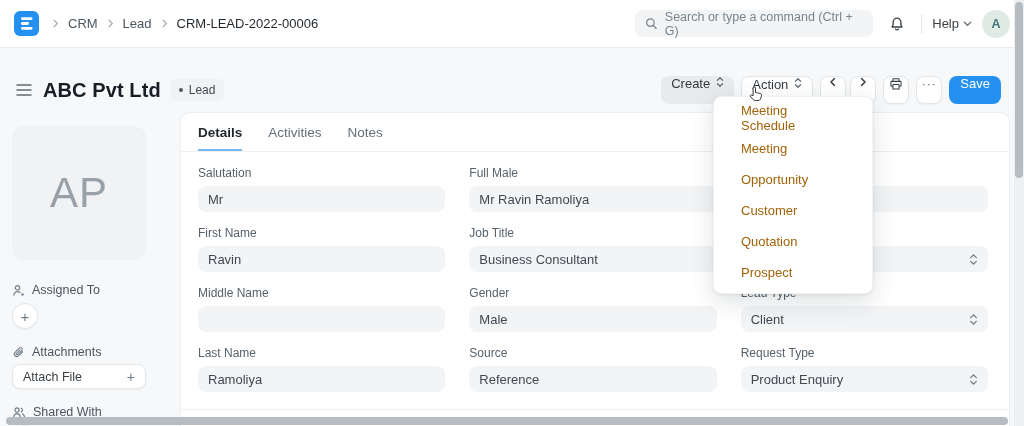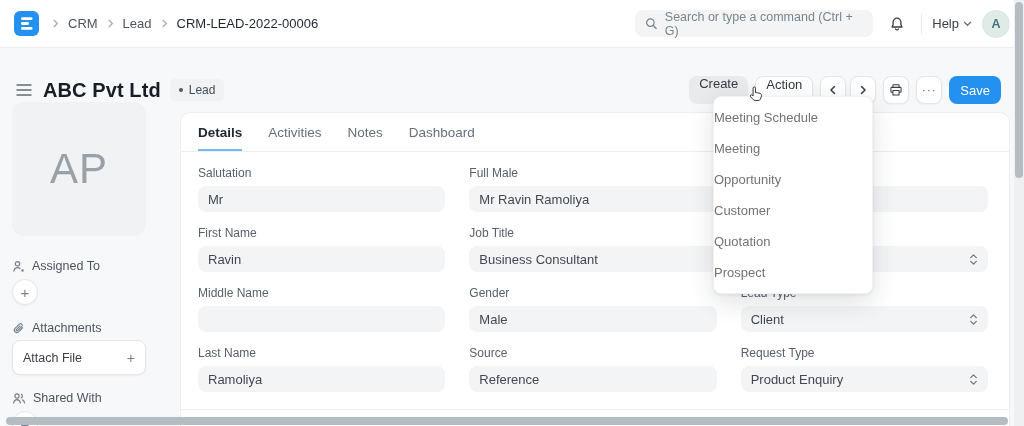--- a/index.html
+++ b/index.html
@@ -20,38 +20,38 @@
   .help { display:flex; align-items:center; gap:4px; font-size:13px; color:#383f45; cursor:pointer; }
   .nav-avatar { width:28px; height:28px; border-radius:50%; background:#e0ebe5; color:#44767d; font-size:12.5px; font-weight:600; display:flex; align-items:center; justify-content:center; cursor:pointer; }
 
   
   .page-header { position:absolute; top:60px; left:0; width:1024px; height:60px; display:flex; align-items:center; padding:0 23px 0 14px; }
   .hamburger { background:none; border:none; cursor:pointer; display:flex; padding:2px; }
   .page-title { font-size:20px; font-weight:700; color:#171e26; margin-left:9px; letter-spacing:.1px; }
   .doc-badge { margin-left:9px; height:22px; background:#f0f2f3; border-radius:5px; display:flex; align-items:center; gap:6px; padding:0 9px; font-size:12px; color:#424c55; }
   .doc-badge .dot { width:4px; height:4px; border-radius:50%; background:#50585f; }
   .header-actions { margin-left:auto; display:flex; align-items:center; gap:7px; }
-  .btn { height:28px; border-radius:8px; border:none; font-size:13px; color:#323a41; display:flex; align-items:center; justify-content:center; gap:6px; cursor:pointer; font-family:inherit;flex-direction:column; }
+  .btn { height:28px; border-radius:8px; border:none; font-size:13px; color:#323a41; display:flex; justify-content:center; gap:6px; cursor:pointer; font-family:inherit; }
   .btn-gray { background:#e9eaec; padding:0 10px; }
   .btn-white { background:#fff; border:1px solid #e3e7ea; box-shadow:0 1px 2px rgba(25,39,52,.05); padding:0 10px; }
   .btn-square { width:26px; padding:0; }
-  .btn-primary { background:#2490ef; color:#fff; font-weight:500; padding:12px 11px; }
+  .btn-primary { background:#2490ef; color:#fff; font-weight:500; padding:0 11px; }
   .nav-arrows { display:flex; gap:4px; }
 
   
   .dropdown { position:absolute; left:713px; top:96px; width:160px; background:#fff; border:1px solid #f0f2f3; border-radius:8px; box-shadow:0 8px 24px rgba(25,39,52,.14), 0 1px 3px rgba(25,39,52,.08); padding:5px 0; z-index:50; }
-  .menu-item { height:31px; display:flex; align-items:center; padding:0 0; font-size:13px; color:#737373; cursor:pointer; }
-
-  
-  .sidebar { position:absolute; left:0; top:100px; width:180px; bottom:0; padding:2px 12px 0 12px; }
+  .menu-item { height:31px; display:flex; align-items:center; padding:0 27px; font-size:13px; color:#a16207; cursor:pointer; }
+
+  
+  .sidebar { position:absolute; left:0; top:124px; width:180px; bottom:0; padding:2px 12px 0 12px; }
   .side-avatar { width:134px; height:134px; border-radius:12px; background:#f1f2f4; display:flex; align-items:center; justify-content:center; font-size:42px; color:#99a1a8; letter-spacing:1px; cursor:pointer; }
   .side-row { display:flex; align-items:center; gap:7px; font-size:12.5px; color:#4c555e; height:14px; }
   .mt23{margin-top:23px}.mt16{margin-top:16px}.mt6{margin-top:6px}.mt5{margin-top:5px}
   .circle-btn { width:26px; height:26px; border-radius:50%; background:#fff; border:1px solid #e3e7ea; box-shadow:0 1px 2px rgba(25,39,52,.05); color:#74808b; font-size:15px; display:flex; align-items:center; justify-content:center; cursor:pointer; }
-  .attach-btn { width:134px; height:35px; border-radius:8px; background:#fff; border:1px solid #e3e7ea; box-shadow:0 1px 2px rgba(25,39,52,.05); display:flex; align-items:center; justify-content:space-between; padding:0 10px; font-size:12.5px; color:#383f45; cursor:pointer; font-family:inherit; }
+  .attach-btn { width:134px; height:25px; border-radius:8px; background:#fff; border:1px solid #e3e7ea; box-shadow:0 1px 2px rgba(25,39,52,.05); display:flex; align-items:center; justify-content:space-between; padding:0 10px; font-size:12.5px; color:#383f45; cursor:pointer; font-family:inherit; }
   .attach-btn .plus { color:#74808b; font-size:14px; }
 
   
   .card { position:absolute; left:180px; top:112px; right:14px; bottom:0; background:#fff; border:1px solid #eceef0; border-bottom:none; border-radius:10px 10px 0 0; }
   .tab-bar { height:39px; display:flex; align-items:stretch; gap:26px; padding:0 0 0 17px; border-bottom:1px solid #eceef0; }
   .tab { font-size:13.5px; color:#65707a; display:flex; align-items:center; cursor:pointer; border-bottom:2px solid transparent; padding-top:2px; }
   .tab.active { color:#1f272e; font-weight:700; border-bottom-color:#74b9f0; }
   .form-grid { display:grid; grid-template-columns:repeat(3,1fr); column-gap:24px; row-gap:14px; margin:14px 21px 0 17px; }
   .flabel { font-size:12px; color:#57616b; min-height:15px; margin-bottom:5px; }
   .fcontrol { height:26px; background:#f3f4f6; border-radius:8px; display:flex; align-items:center; justify-content:space-between; padding:0 10px; font-size:13px; color:#414851; cursor:text; }
@@ -212,21 +212,20 @@
   <button class="circle-btn mt6">
     <span>+</span>
   </button>
 </aside>
 
 <main class="card">
   <div class="tab-bar">
       <div class="tab active">Details</div>
       <div class="tab">Activities</div>
       <div class="tab">Notes</div>
-      <div class="tab">Dashboard</div>
     </div>
   <div class="form-grid">
       <div class="field">
         <div class="flabel">Salutation</div>
         <div class="fcontrol">
           <span class="fvalue">Mr</span>
         </div>
       </div>
       <div class="field">
         <div class="flabel">Full Male</div>

